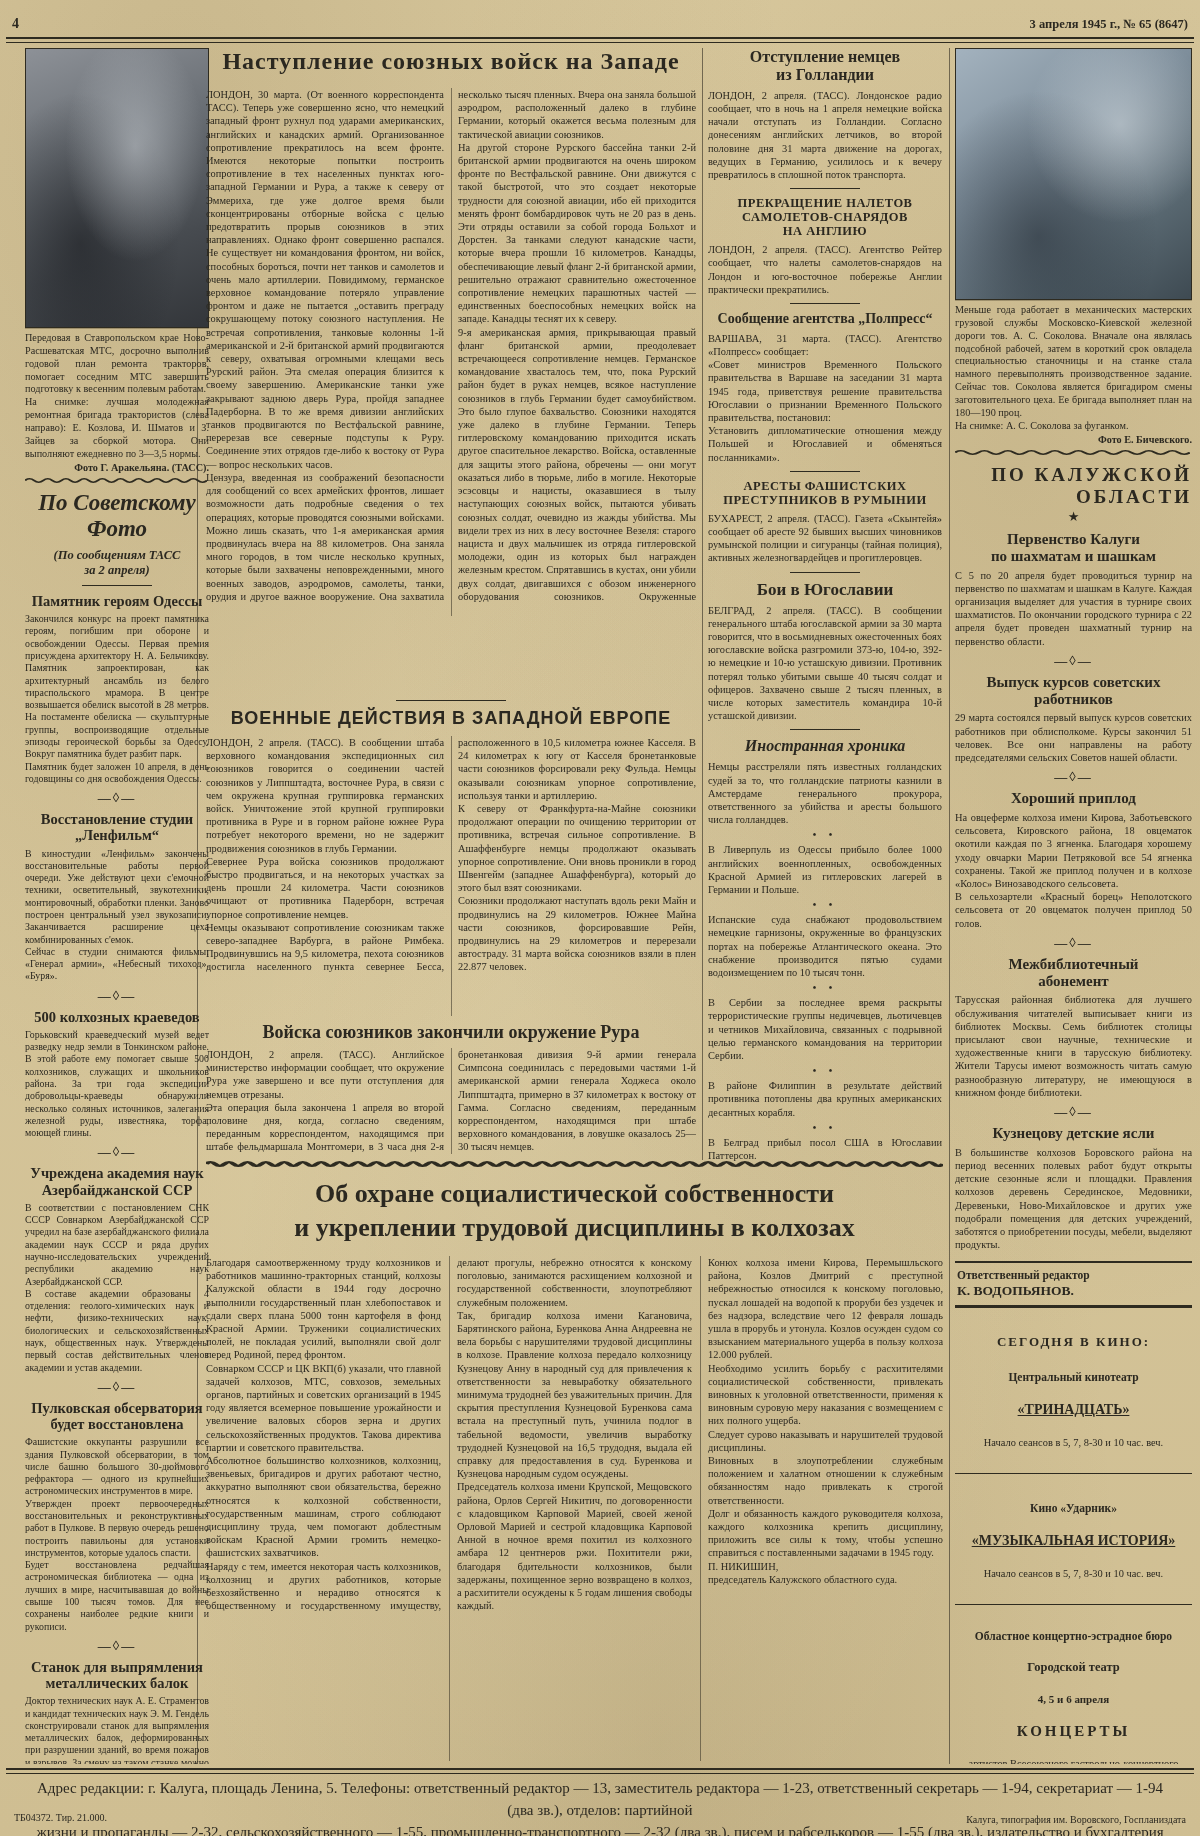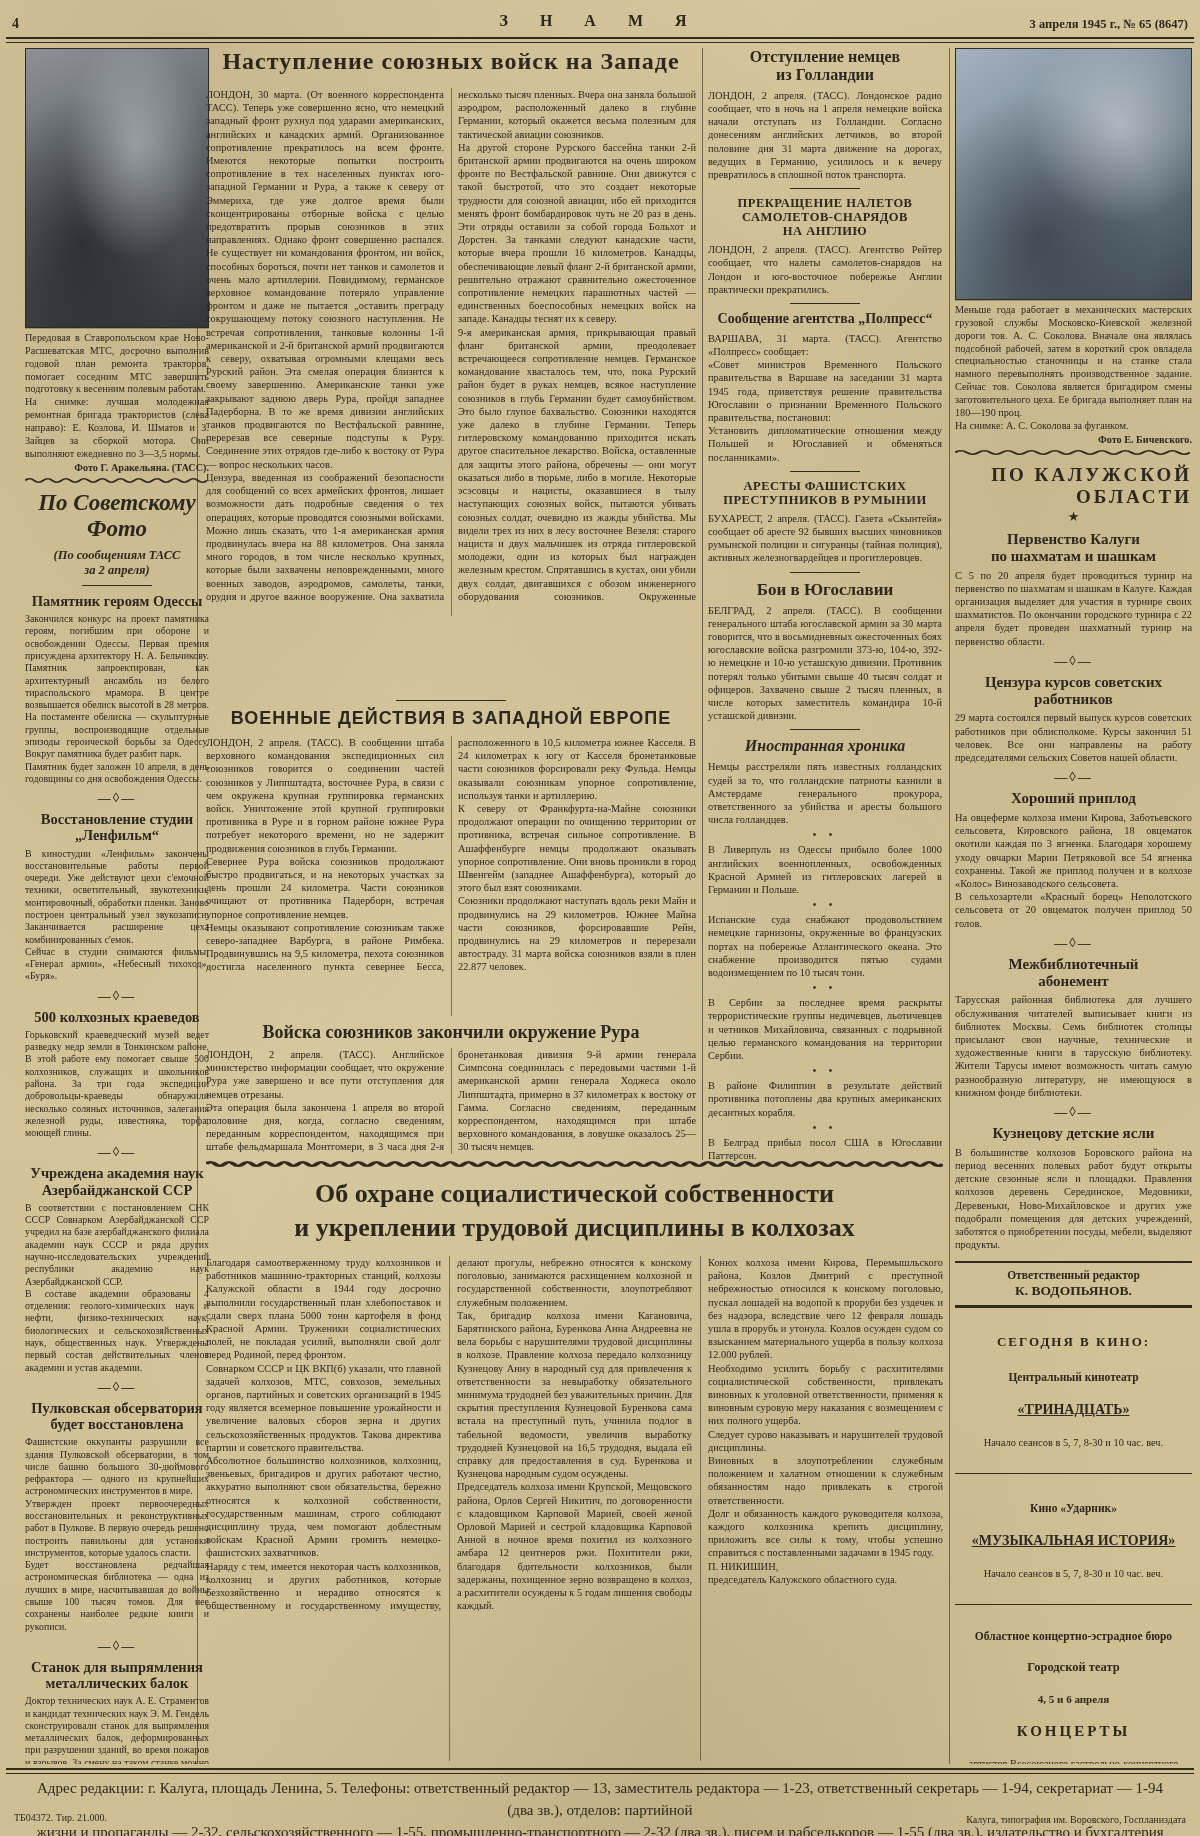--- a/index.html
+++ b/index.html
@@ -45,41 +45,40 @@
   .photo-left{background-image:
       radial-gradient(ellipse at 60% 35%, rgba(200,205,210,.55), transparent 45%),
       radial-gradient(ellipse at 30% 70%, rgba(20,22,26,.55), transparent 55%),
       linear-gradient(160deg,#8d9197 0%,#6a6f75 35%,#474b50 70%,#33363a 100%);}
   .photo-right{background-image:
       radial-gradient(ellipse at 70% 30%, rgba(225,232,236,.5), transparent 40%),
       radial-gradient(ellipse at 35% 75%, rgba(25,32,40,.5), transparent 55%),
       linear-gradient(145deg,#a3b2be 0%,#7e8e9b 40%,#57666f 75%,#3e4a52 100%);}
   .caption{font-size:10.2px;line-height:1.26;text-align:justify;white-space:pre-line;margin-top:4px;}
   .credit{font-size:10.2px;text-align:right;font-weight:bold;margin-top:2px;}
-  .editorbox{border-top:2px solid #2e2b20;border-bottom:3px solid #2e2b20;padding:6px 2px;margin:10px 0 8px 0;text-align:center;font-weight:bold;}
+  .editorbox{border-top:2px solid #2e2b20;border-bottom:3px solid #2e2b20;padding:6px 2px;margin:10px 0 8px 0;text-align:left;font-weight:bold;}
   .ed1{font-size:11.5px;}
   .ed2{font-size:13.5px;margin-top:2px;}
   .cin{text-align:center;white-space:pre-line;}
   .cin-today{font-weight:bold;font-size:13px;letter-spacing:2px;}
   .cin-venue{font-weight:bold;font-size:11.5px;margin-top:3px;}
   .cin-film{font-weight:bold;font-size:14px;text-decoration:underline;margin-top:1px;}
   .cin-times{font-size:10.4px;margin-top:1px;}
   .th-line{text-align:center;}
   .wave{display:block;margin:4px 0;}
   .footer-text{font-size:15px;font-weight:normal;text-align:center;line-height:1.45;white-space:pre-line;}
   .foot-small{font-size:10px;}
   .star{text-align:center;font-size:13px;margin:2px 0 6px 0;}
 </style>
 </head>
 <body>
 
 <div class="page">
 
   <div class="abs pageno" style="left:12px;top:16px;">4</div>
-  <div class="abs masthead" style="left:0;right:0;top:12px;">З Н А М Я</div>
   <div class="abs issue" style="right:12px;top:17px;">3 апреля 1945 г., № 65 (8647)</div>
   <div class="toprule" style="top:37px;"></div>
 
   <div class="vrule" style="left:197px;top:48px;height:1716px;"></div>
   <div class="vrule" style="left:702px;top:48px;height:1112px;"></div>
   <div class="vrule" style="left:949px;top:48px;height:1716px;"></div>
 
   <div class="abs" style="left:25px;top:48px;width:184px;height:1716px;overflow:hidden;">
     <div class="photo photo-left" style="width:182px;height:278px;"></div>
     <div class="caption">Передовая в Ставропольском крае Ново-Расшеватская МТС, досрочно выполнив годовой план ремонта тракторов, помогает соседним МТС завершить подготовку к весенним полевым работам.
@@ -234,21 +233,21 @@
 ОБЛАСТИ</div>
     <div class="star">★</div>
 
     <div>
       <div class="hc h-k">Первенство Калуги
 по шахматам и шашкам</div>
       <div class="body-text" style="margin-top:4px;">С 5 по 20 апреля будет проводиться турнир на первенство по шахматам и шашкам в Калуге. Каждая организация выделяет для участия в турнире своих шахматистов. По окончании городского турнира с 22 апреля будет проведен шахматный турнир на первенство области.</div>
     </div>
     <div class="orn">—◊—</div>
     <div>
-      <div class="hc h-k">Цензура курсов советских
+      <div class="hc h-k">Выпуск курсов советских
 работников</div>
       <div class="body-text" style="margin-top:4px;">29 марта состоялся первый выпуск курсов советских работников при облисполкоме. Курсы закончил 51 человек. Все они направлены на работу председателями сельских Советов нашей области.</div>
     </div>
     <div class="orn">—◊—</div>
     <div>
       <div class="hc h-k">Хороший приплод</div>
       <div class="body-text" style="margin-top:4px;">На овцеферме колхоза имени Кирова, Заботьевского сельсовета, Кировского района, 18 овцематок окотили каждая по 3 ягненка. Благодаря хорошему уходу овчарки Марии Петряковой все 54 ягненка сохранены. Такой же приплод получен и в колхозе «Колос» Винозаводского сельсовета.
 В сельхозартели «Красный борец» Неполотского сельсовета от 20 овцематок получен приплод 50 голов.</div>
     </div>
     <div class="orn">—◊—</div>

